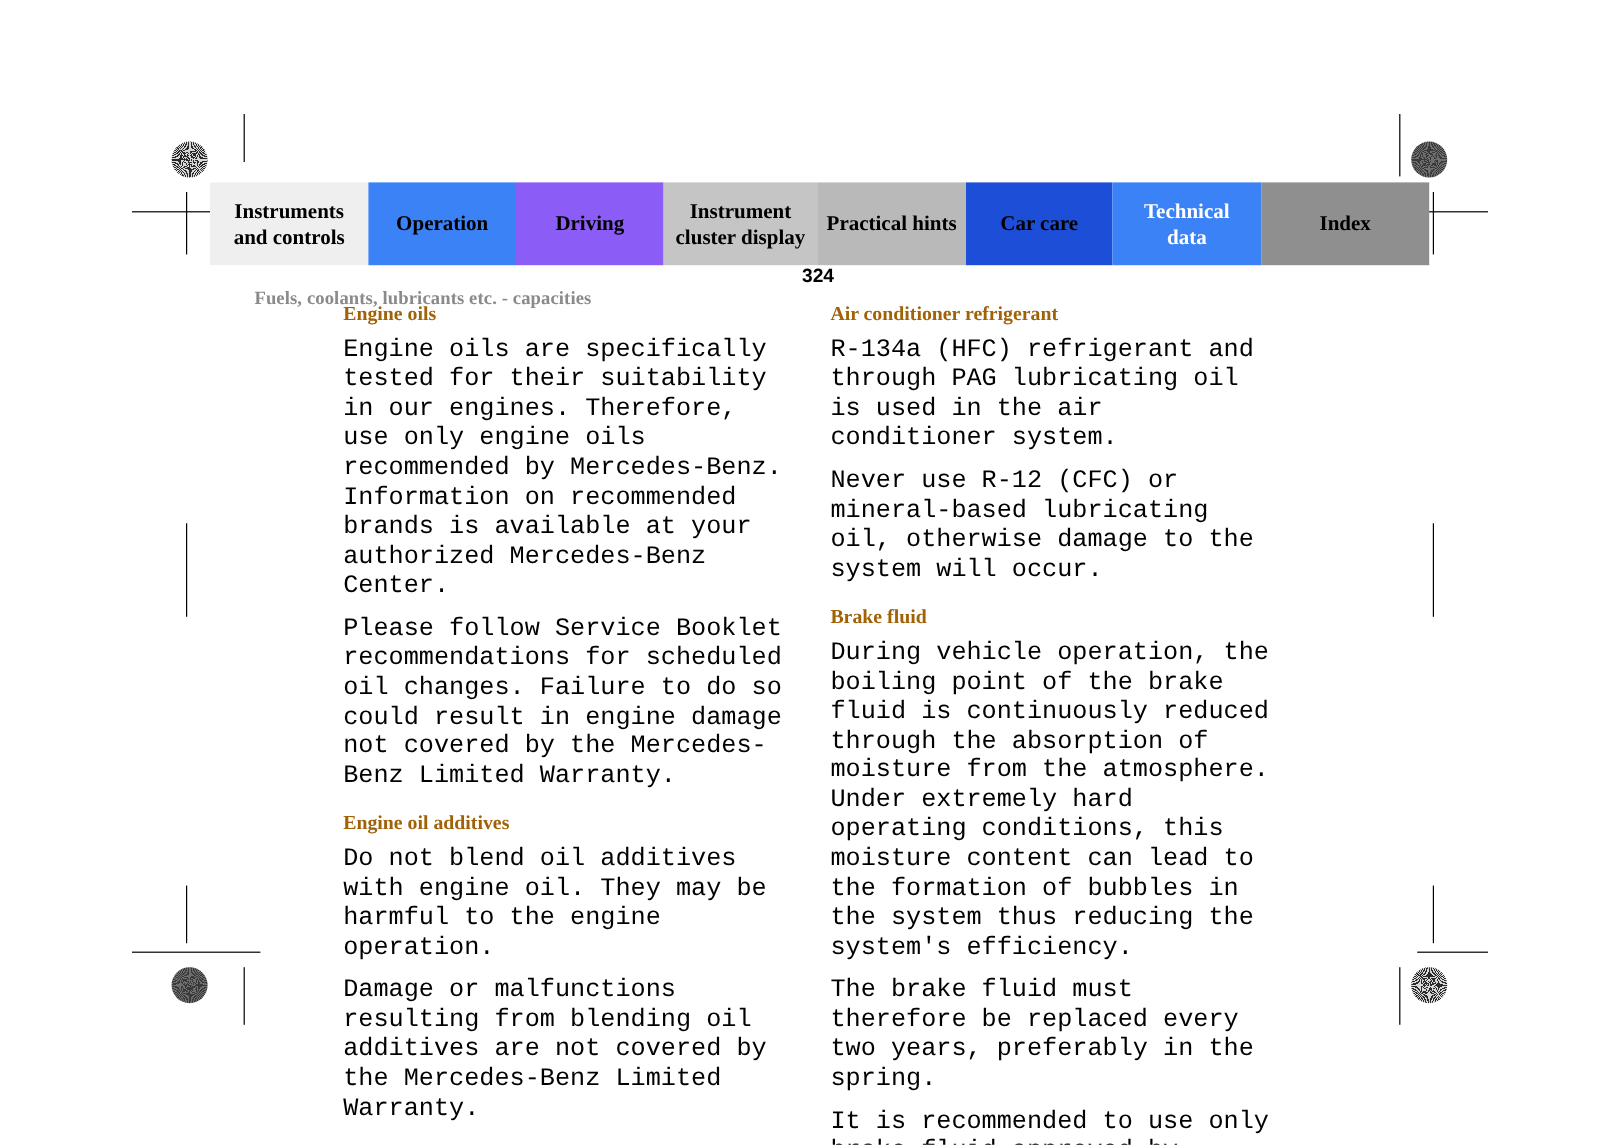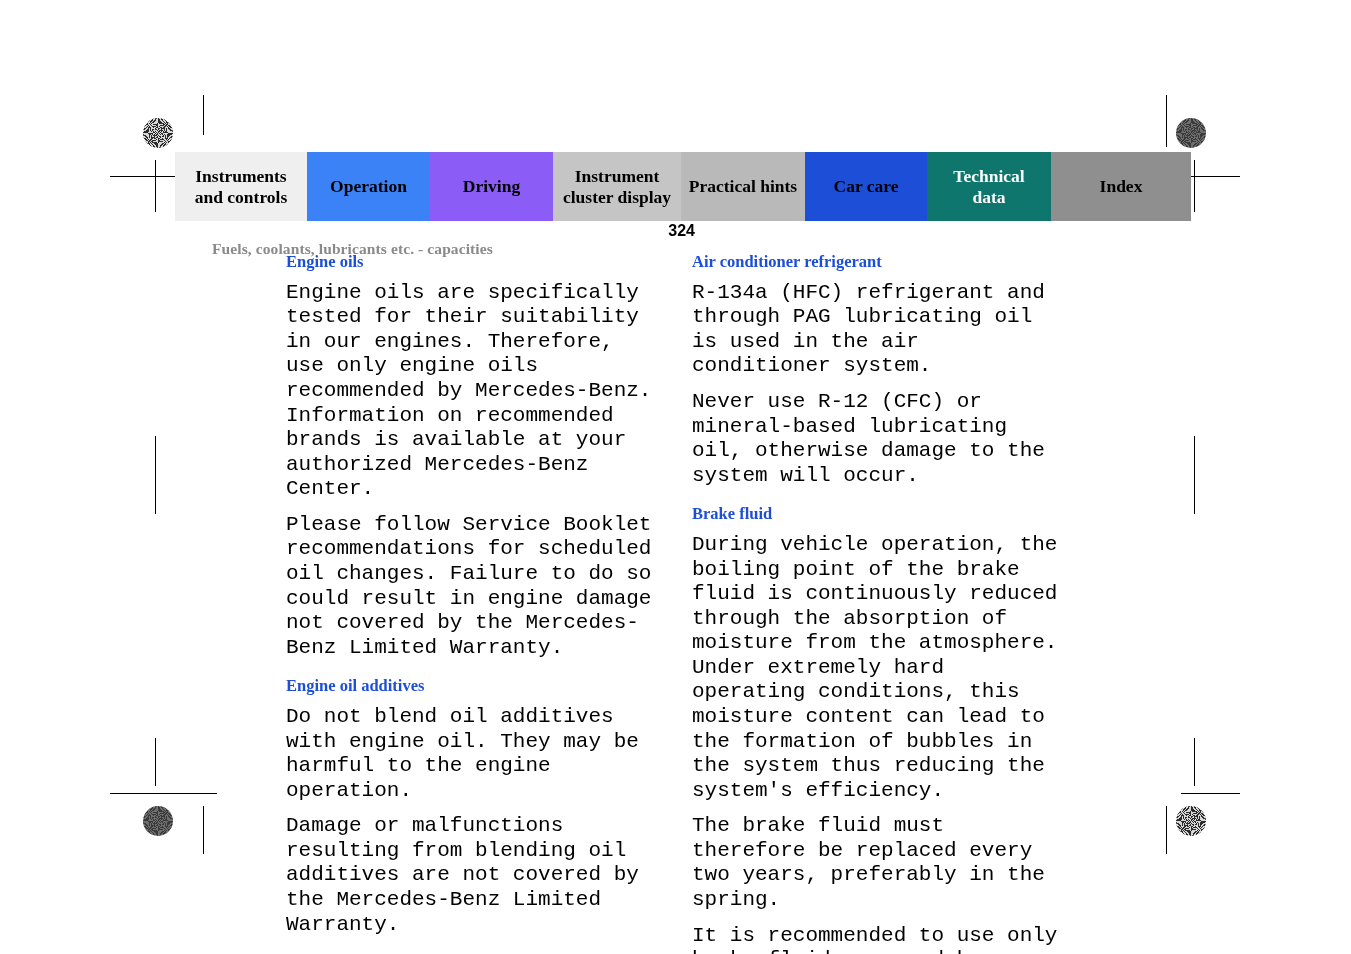--- a/index.html
+++ b/index.html
@@ -99,21 +99,21 @@
   
   .col {
     position: absolute;
     top: 252px;
     width: 372px;
   }
   .col-left  { left: 286px; }
   .col-right { left: 692px; }
 
   .sec-title {
-    color: #1d4ed8;
+    color: #a16207;
     font-family: "Liberation Serif", "DejaVu Serif", serif;
     font-weight: bold;
     font-size: 16.5px;
     line-height: 1.2;
     margin: 0 0 9px 0;
   }
   .sec-title.spaced { margin-top: 16px; }
 
   p.body {
     margin: 0 0 11px 0;
@@ -177,21 +177,21 @@
       </div>
       <div class="tab" style="background: rgb(197, 197, 197); width: 128px; flex: 0 0 128px;">
         <div>Instrument<br>cluster display</div>
       </div>
       <div class="tab" style="background: rgb(185, 185, 185); width: 124px; flex: 0 0 124px;">
         <div>Practical hints</div>
       </div>
       <div class="tab" style="background: #1d4ed8; width: 122px; flex: 0 0 122px;">
         <div>Car care</div>
       </div>
-      <div class="tab active" style="background: #0f766e; width: 124px; flex: 0 0 124px;">
+      <div class="tab active" style="background: #3b82f6; width: 124px; flex: 0 0 124px;">
         <div>Technical<br>data</div>
       </div>
       <div class="tab" style="background: rgb(143, 143, 143); width: 140px; flex: 0 0 140px;">
         <div>Index</div>
       </div>
     </div>
 
   <div class="runhead">Fuels, coolants, lubricants etc. - capacities</div>
   <div class="pagenum">324</div>
 

